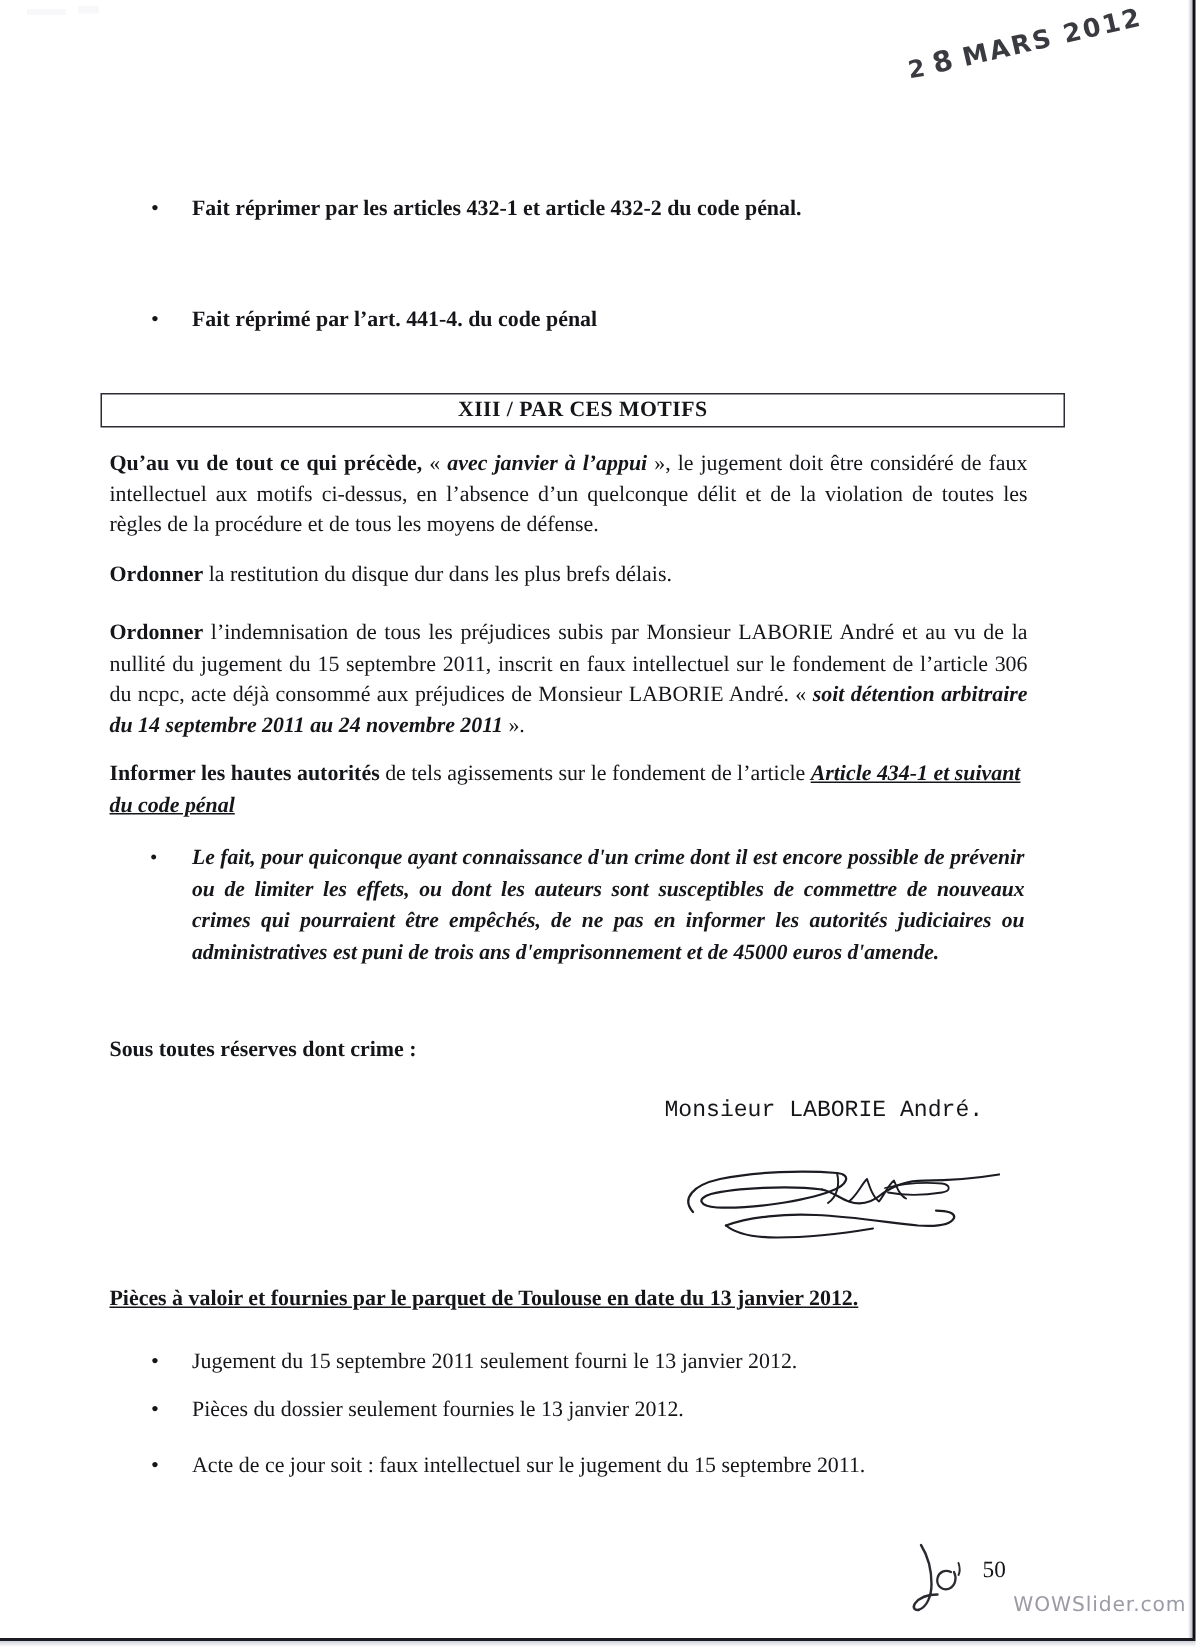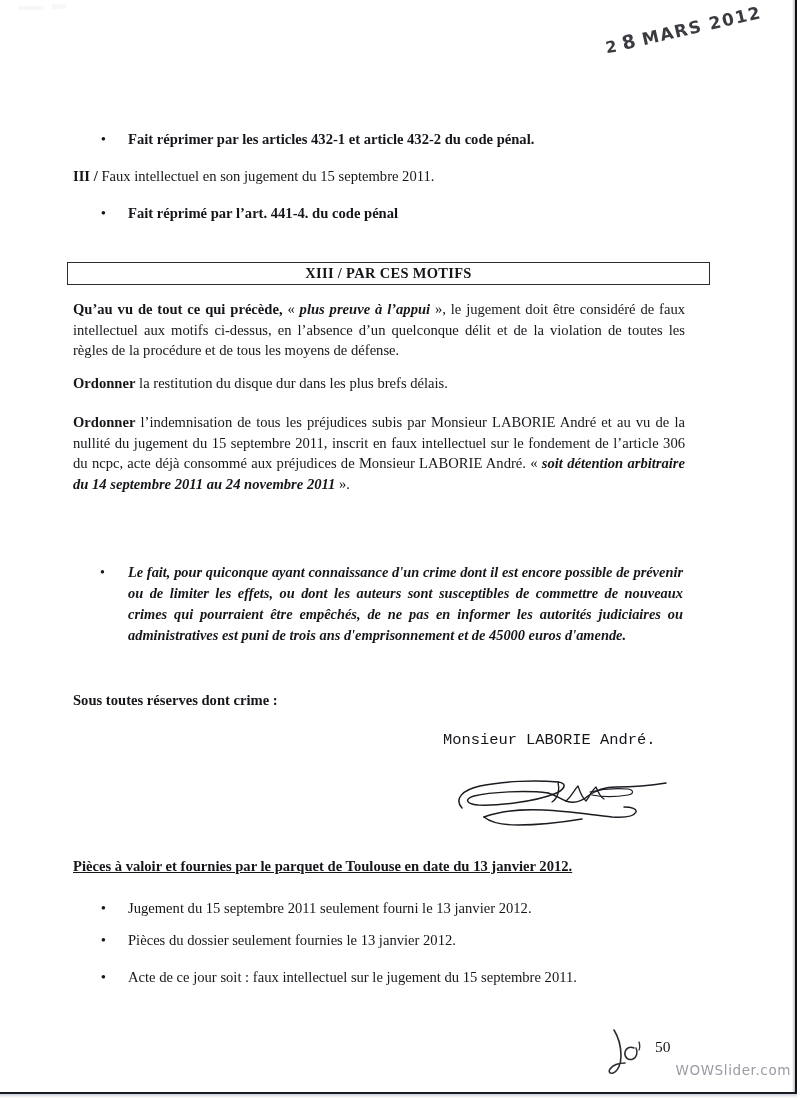--- a/index.html
+++ b/index.html
@@ -214,45 +214,45 @@
   <div id="date-stamp">
     <span class="d1">2</span><span class="d2">8</span><span>MARS 2012</span>
   </div>
 
 
   <div class="bullet-row tight" style="top:129px">
     <span class="dot">•</span>
     <span class="btxt b">Fait réprimer par les articles 432-1 et article 432-2 du code pénal.</span>
   </div>
 
-  <div class="para nojust" style="top:166px">
-    <b>III /</b><span> Faux intellectuel en son jugement du 15 septembre 2011.</span>
-  </div>
 
   <div class="bullet-row tight" style="top:203px">
     <span class="dot">•</span>
     <span class="btxt b">Fait réprimé par l’art. 441-4. du code pénal</span>
   </div>
 
   <div id="motifs-box">
     <span class="t">XIII / PAR CES MOTIFS</span>
   </div>
 
   <div class="para" style="top:299px">
-    <b>Qu’au vu de tout ce qui précède,</b><span> « </span><span class="bi">plus preuve à l’appui</span><span> », </span><span>le jugement doit être considéré de faux intellectuel aux motifs ci-dessus, en l’absence d’un quelconque délit et de la violation de toutes les règles de la procédure et de tous les moyens de défense.</span>
+    <b>Qu’au vu de tout ce qui précède,</b><span> « </span><span class="bi">avec janvier à l’appui</span><span> », </span><span>le jugement doit être considéré de faux intellectuel aux motifs ci-dessus, en l’absence d’un quelconque délit et de la violation de toutes les règles de la procédure et de tous les moyens de défense.</span>
   </div>
 
   <div class="para nojust" style="top:373px">
     <b>Ordonner</b><span> la restitution du disque dur dans les plus brefs délais.</span>
   </div>
 
   <div class="para" style="top:412px">
     <b>Ordonner</b><span> l’indemnisation de tous les préjudices subis par Monsieur LABORIE André et au vu de la nullité du jugement du 15 septembre 2011, inscrit en faux intellectuel sur le fondement de l’article 306 du ncpc, acte déjà consommé aux préjudices de Monsieur LABORIE André. </span><span>« </span><span class="bi">soit détention arbitraire du 14 septembre 2011 au 24 novembre 2011</span><span> ».</span>
   </div>
 
+  <div class="para nojust" style="top:506px">
+    <b>Informer les hautes autorités</b><span> de tels agissements sur le fondement de l’article </span><span class="bi u">Article 434-1 et suivant du code pénal</span>
+  </div>
 
   <div id="quote-block">
     <span class="dot">•</span>
     <span class="qtxt">Le fait, pour quiconque ayant connaissance d'un crime dont il est encore possible de prévenir ou de limiter les effets, ou dont les auteurs sont susceptibles de commettre de nouveaux crimes qui pourraient être empêchés, de ne pas en informer les autorités judiciaires ou administratives est puni de trois ans d'emprisonnement et de 45000 euros d'amende.</span>
   </div>
 
   <div class="para nojust" style="top:690px">
     <b>Sous toutes réserves dont crime :</b>
   </div>
 

